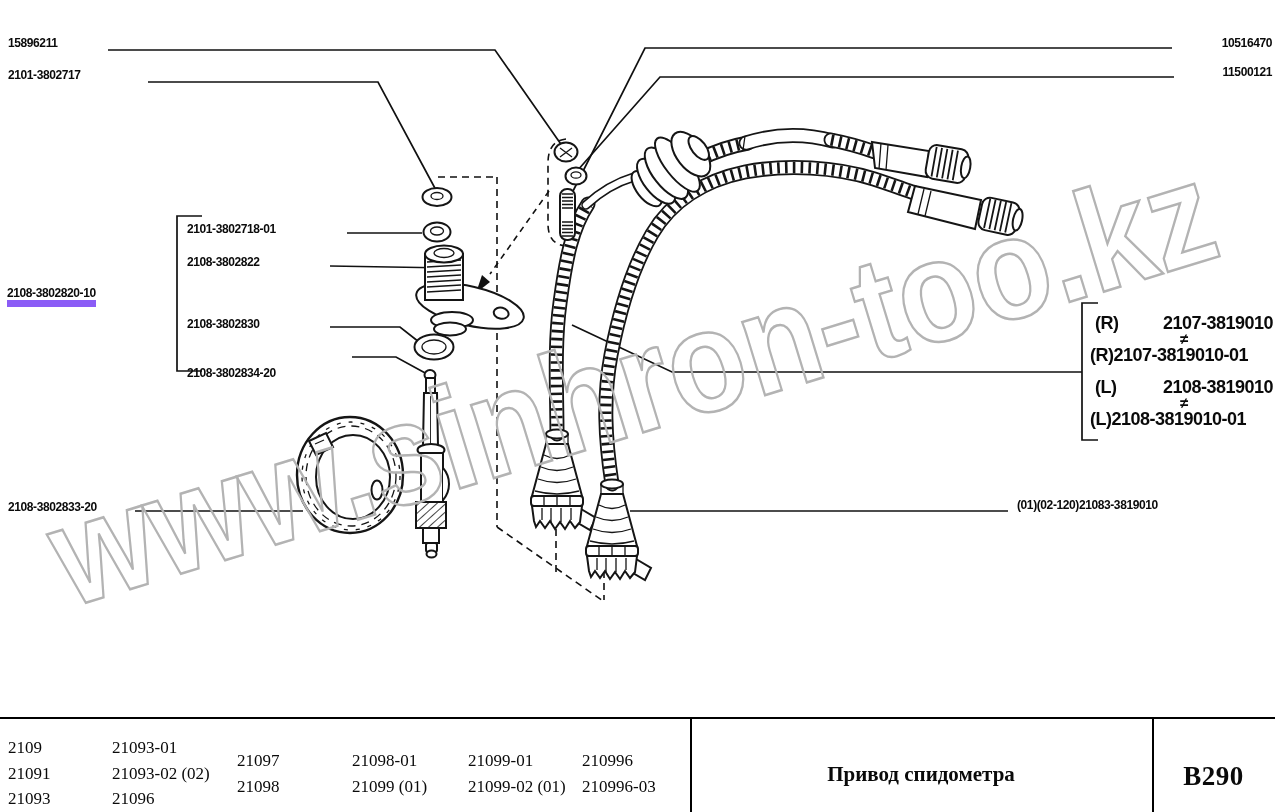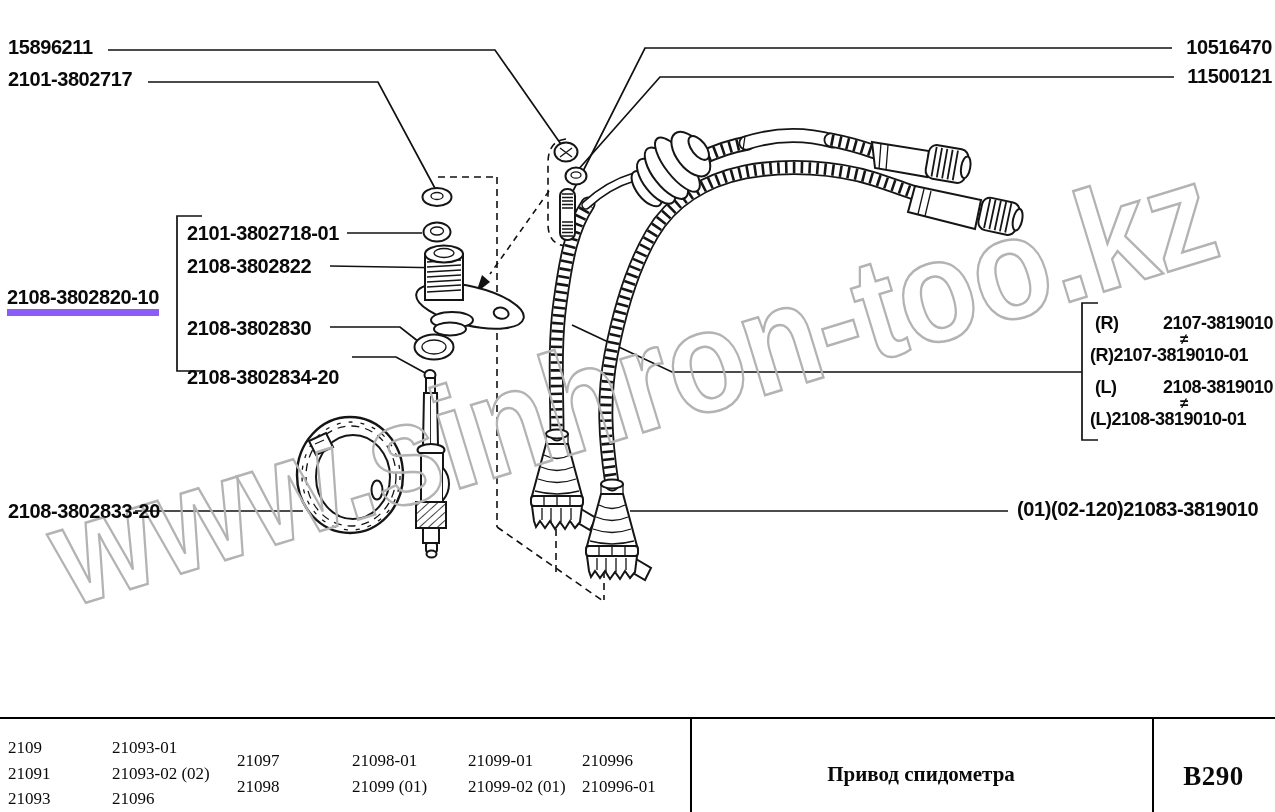--- a/index.html
+++ b/index.html
@@ -11,21 +11,21 @@
   .detail{fill:none;stroke:#151515;stroke-width:1.3;}
   .leader{fill:none;stroke:#111;stroke-width:1.7;}
   .dashed{fill:none;stroke:#111;stroke-width:1.6;stroke-dasharray:7 5;}
   .co{stroke:#151515;stroke-width:15;fill:none;stroke-linecap:round;}
   .ci{stroke:#fff;stroke-width:11.4;fill:none;stroke-linecap:round;}
   .cb{stroke:#151515;stroke-width:11.4;fill:none;stroke-dasharray:2.6 5.2;}
   .cno{stroke:#151515;stroke-width:9.5;fill:none;stroke-linecap:round;}
   .cni{stroke:#fff;stroke-width:6.3;fill:none;stroke-linecap:round;}
   .knurl{stroke:#151515;stroke-width:30;stroke-dasharray:1.8 3.6;fill:none;}
 
-  .lbl{position:absolute;font-weight:700;font-size:20px;letter-spacing:-0.4px;
+  .lbl{position:absolute;font-weight:700;font-size:12px;letter-spacing:-0.4px;
        color:#0a0a0a;white-space:nowrap;}
   .lbl.right{text-align:right;}
   .underlined{border-bottom:7px solid #8b5cf6;padding-bottom:0;}
 
   .vrow{position:absolute;left:1090px;width:183px;display:flex;font-weight:700;
         font-size:18px;letter-spacing:-0.5px;color:#0a0a0a;white-space:nowrap;}
   .vrow.spread{justify-content:space-between;padding-left:5px;box-sizing:border-box;}
   .neq{position:absolute;left:1180px;font-weight:700;font-size:15px;color:#0a0a0a;}
 
   .wm{position:absolute;left:55px;top:488px;font-size:145px;font-weight:700;
@@ -258,20 +258,20 @@
     <div class="ft models" style="left:352px;top:748px;">
       <div>21098-01</div>
       <div>21099 (01)</div>
     </div>
     <div class="ft models" style="left:468px;top:748px;">
       <div>21099-01</div>
       <div>21099-02 (01)</div>
     </div>
     <div class="ft models" style="left:582px;top:748px;">
       <div>210996</div>
-      <div>210996-01</div>
+      <div>210996-03</div>
     </div>
 
     <div class="ft" style="left:690px;top:762px;width:462px;text-align:center;font-size:21px;font-weight:700;">Привод спидометра</div>
     <div class="ft" style="left:1152px;top:761px;width:123px;text-align:center;font-size:27px;font-weight:700;letter-spacing:0.5px;">B290</div>
   </div>
 
 </div>
 
 </body></html>

